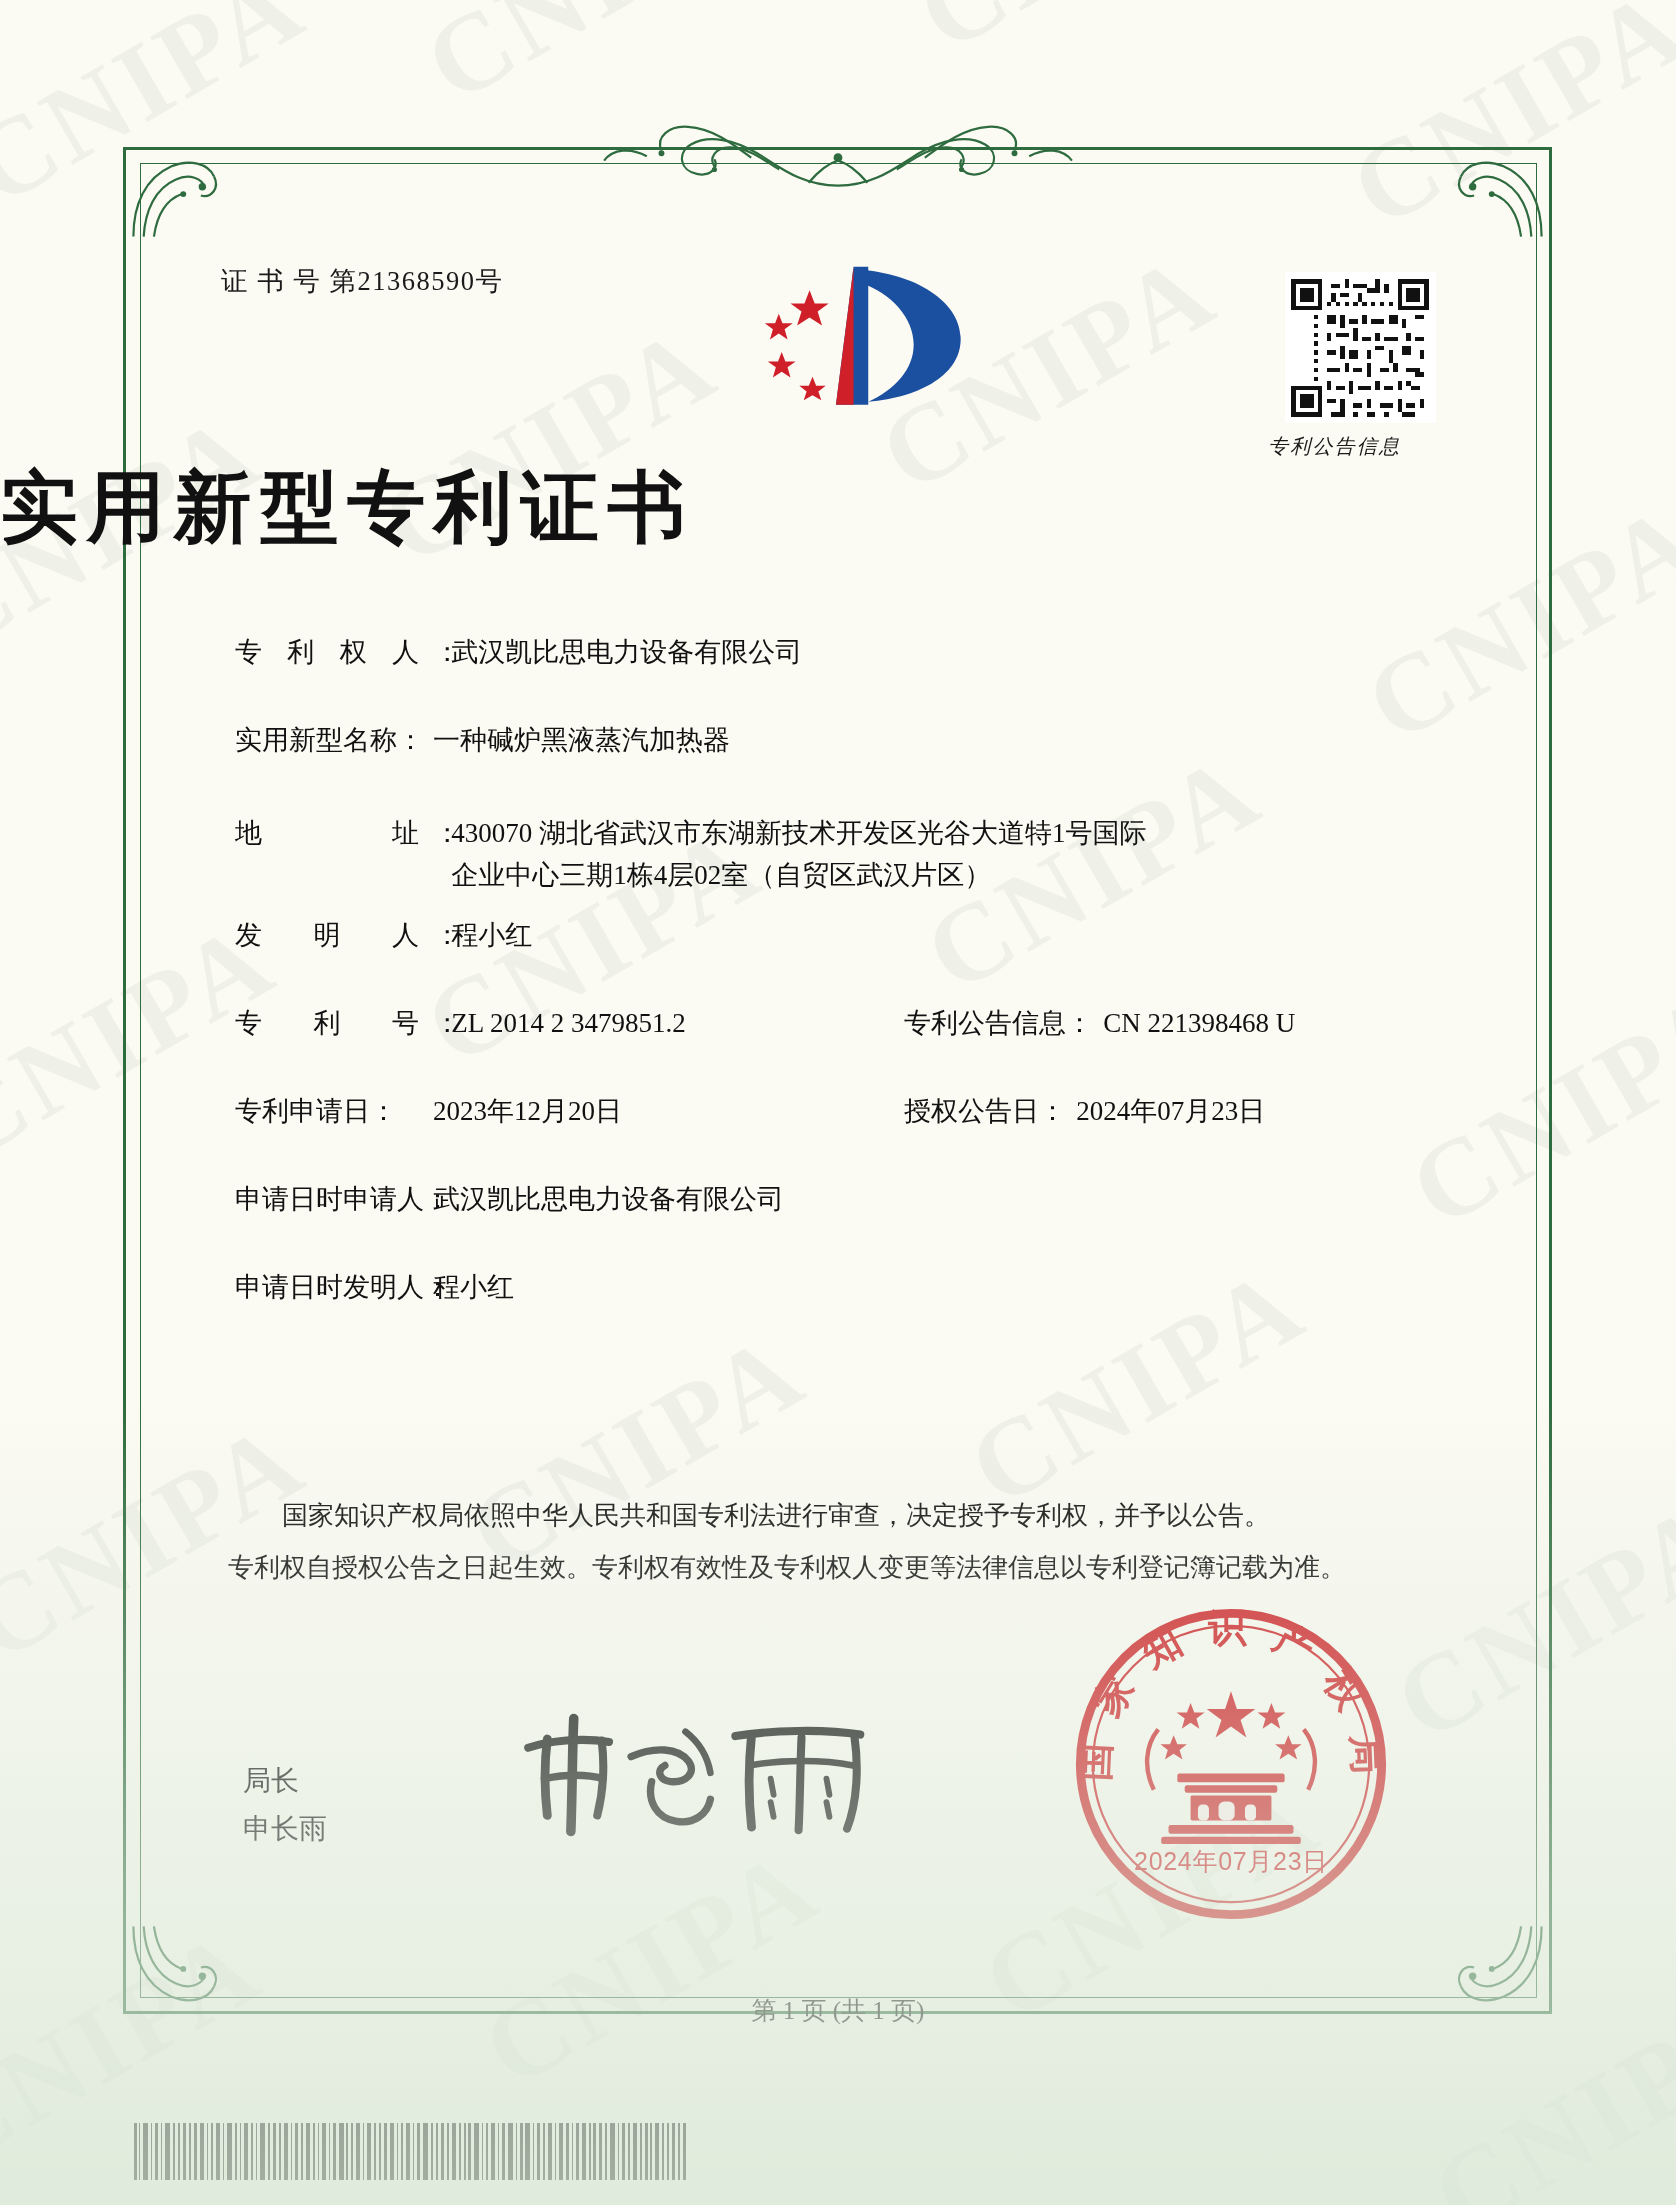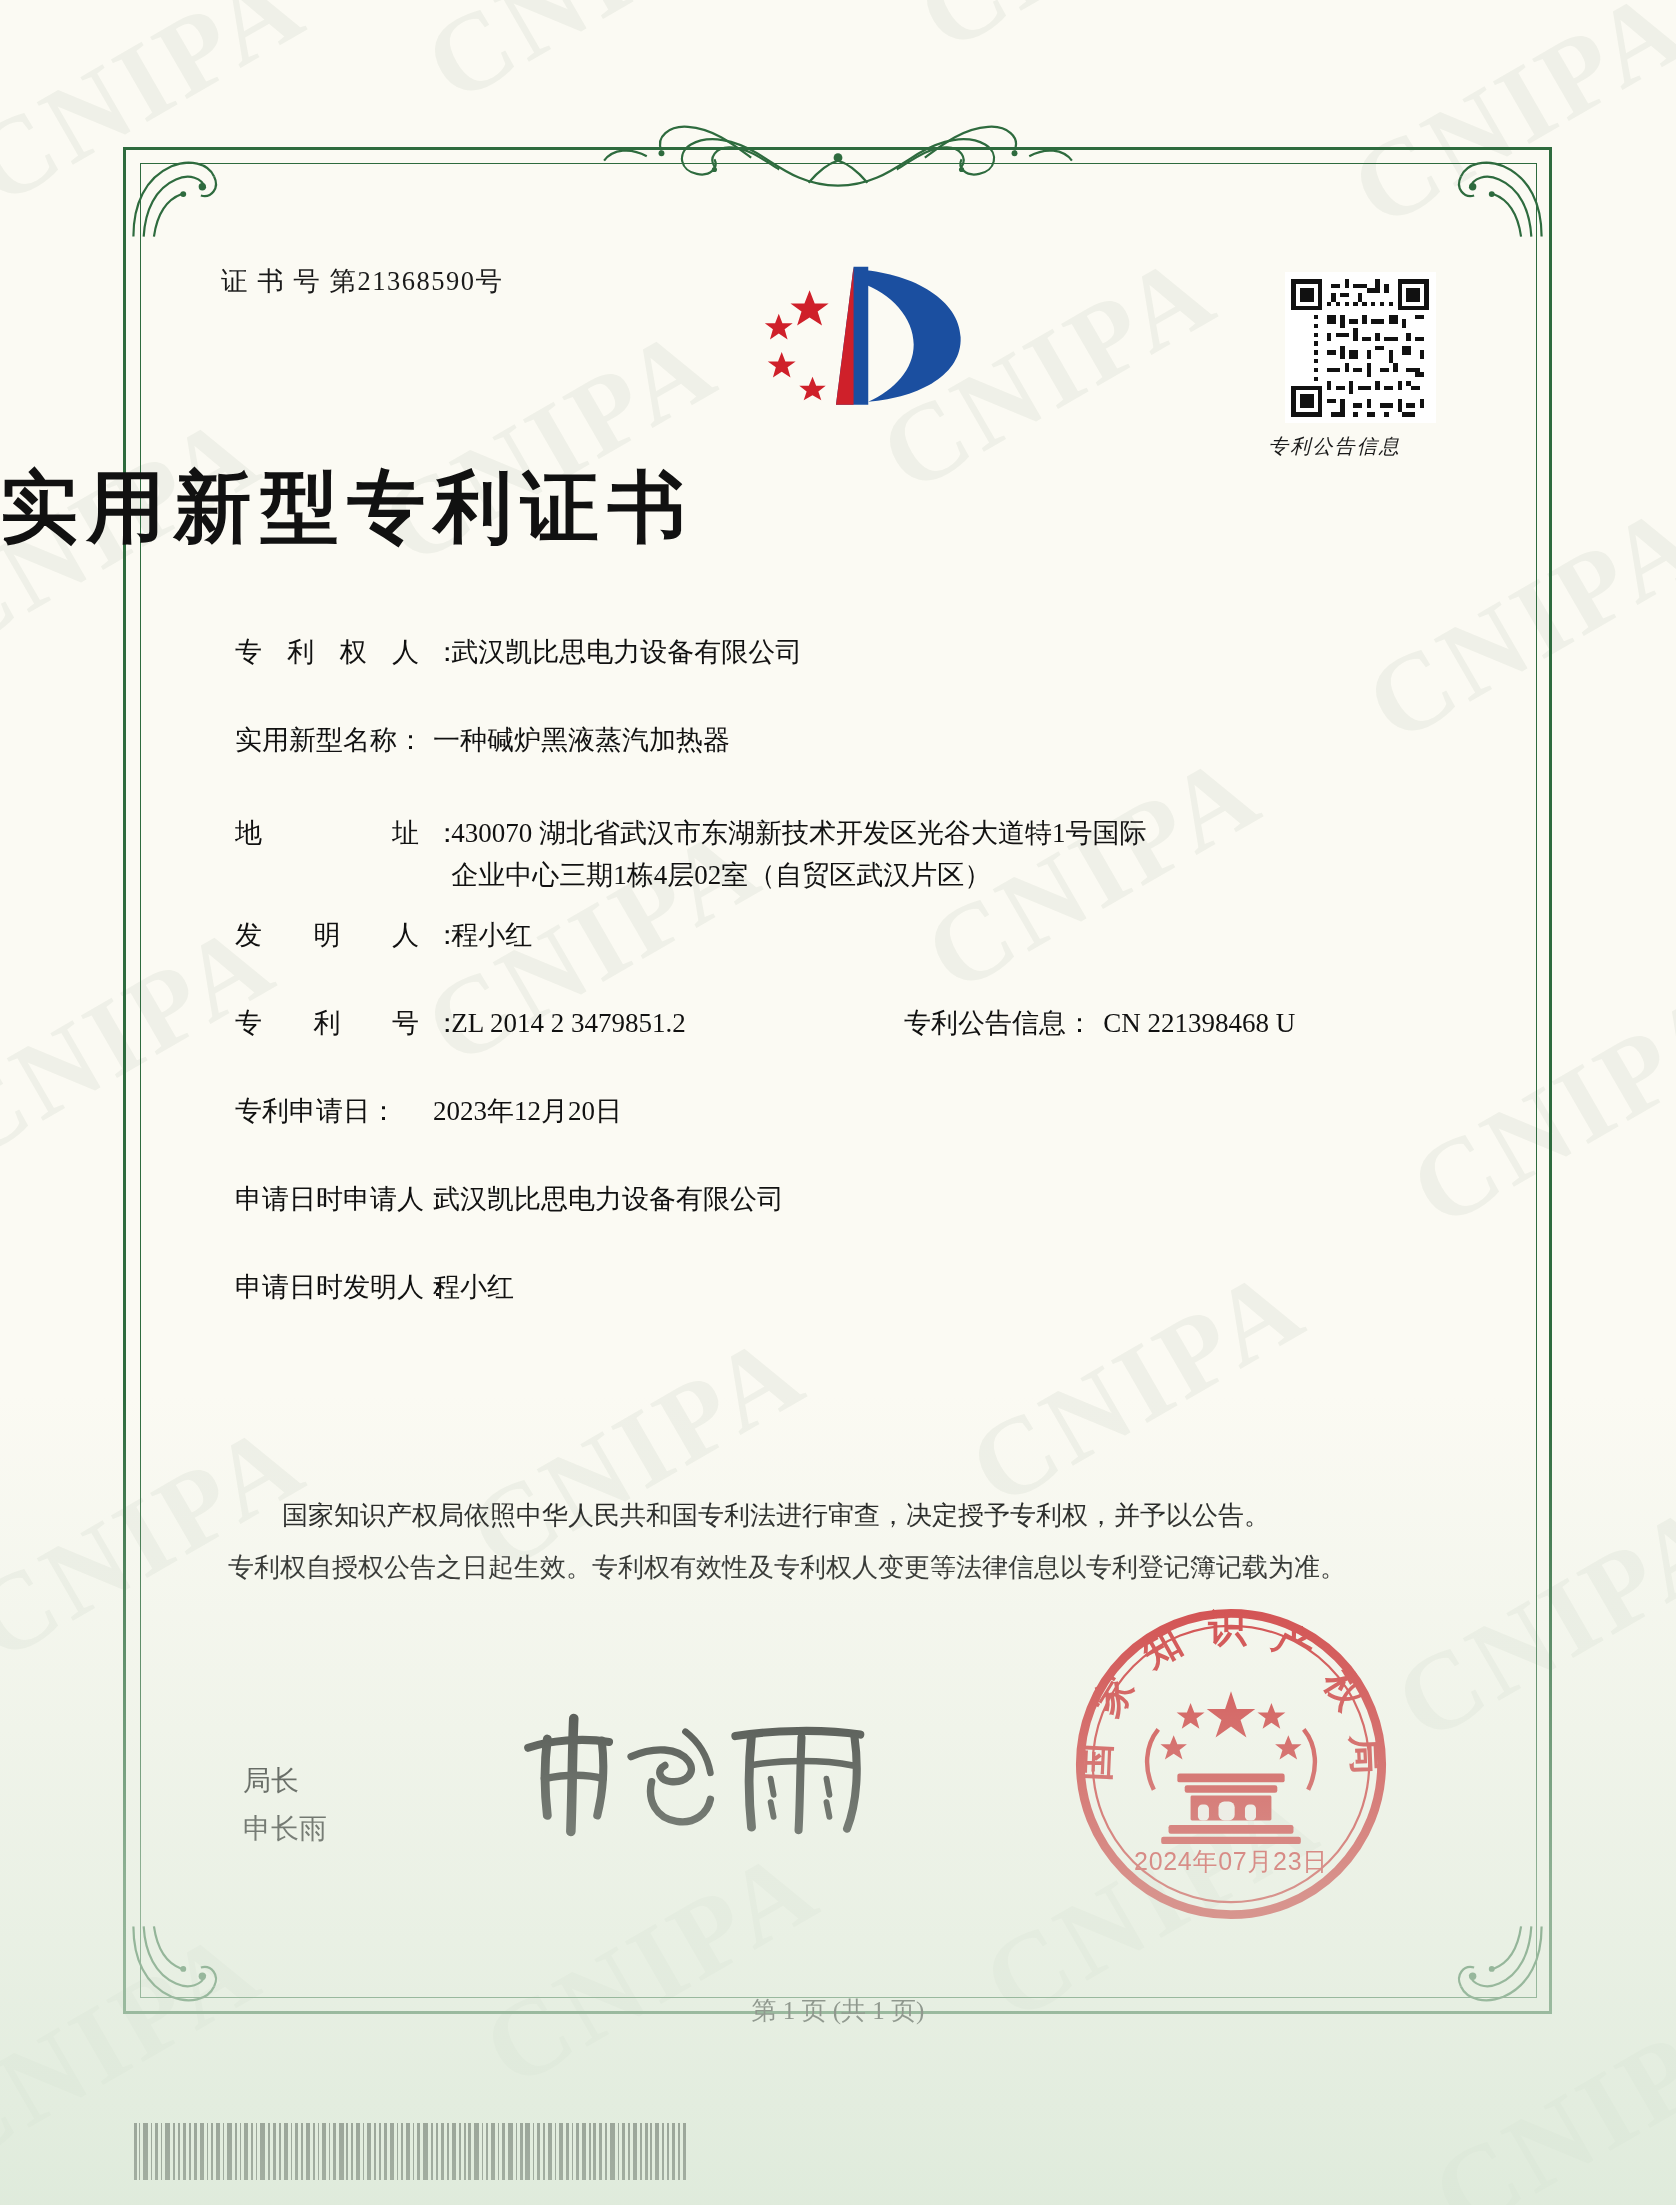--- a/index.html
+++ b/index.html
@@ -532,20 +532,23 @@
 
     <div class="frow two-col" style="margin-bottom:46px;">
       <span class="flabel spread">专    利    号</span><span style="display:inline-block;width:14.7px;">：</span><span class="fvalue" style="margin-left:2.9px;">ZL 2014 2 3479851.2</span>
       <span class="col-right">
         <span class="flabel">专利公告信息：</span><span>CN 221398468 U</span>
       </span>
     </div>
 
     <div class="frow two-col" style="margin-bottom:46px;">
       <span class="flabel">专利申请日：</span><span class="fvalue">2023年12月20日</span>
+      <span class="col-right">
+        <span class="flabel">授权公告日：</span><span>2024年07月23日</span>
+      </span>
     </div>
 
     <div class="frow" style="margin-bottom:46px;">
       <span class="flabel">申请日时申请人：</span><span class="fvalue">武汉凯比思电力设备有限公司</span>
     </div>
 
     <div class="frow">
       <span class="flabel">申请日时发明人：</span><span class="fvalue">程小红</span>
     </div>
 

